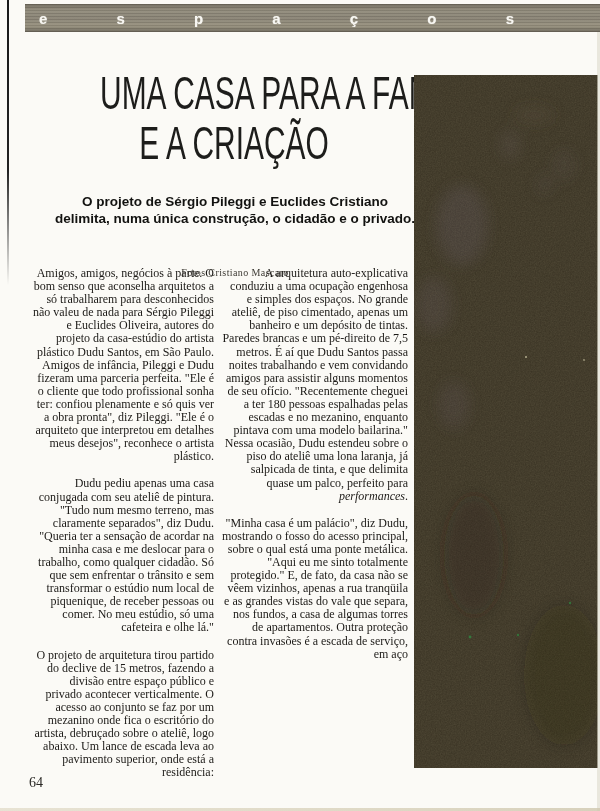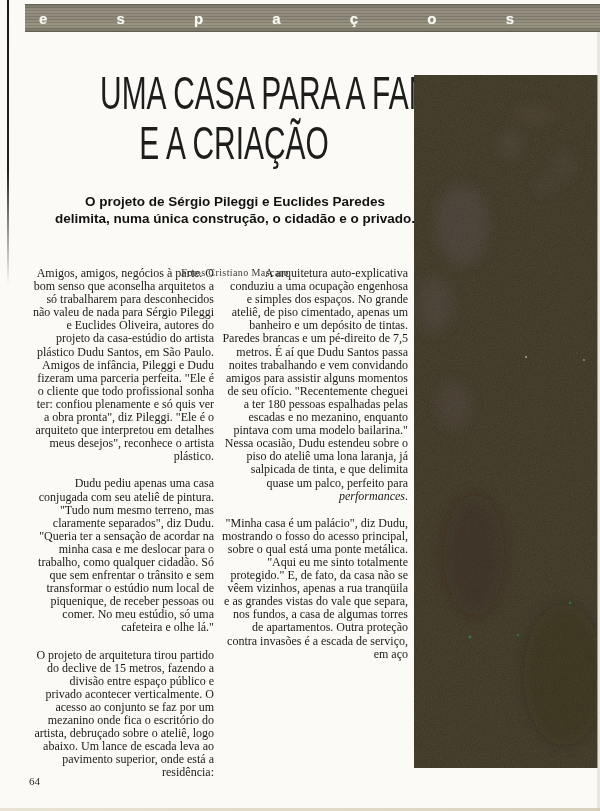--- a/index.html
+++ b/index.html
@@ -63,21 +63,21 @@
   .col i{font-style:italic;margin-top:27px;}
   
   .photo{
     position:absolute;left:414px;top:75px;width:184px;height:693px;
     background:#38311f;
   }
   .photo svg{display:block;width:100%;height:100%;}
   
   .pagenum{
     position:absolute;left:29px;top:775px;
-    font-size:11px;color:#2a2825;
+    font-size:14px;color:#2a2825;
   }
   
   .bottom-edge{
     position:absolute;left:0;right:0;bottom:0;height:3px;
     background:linear-gradient(90deg,#e3ddcb 0%,#d8d1ba 60%,#cfc7ae 100%);
     opacity:0.8;
   }
   .right-edge{
     position:absolute;top:32px;bottom:0;right:0;width:3px;
     background:#deDAcd;opacity:0.6;
@@ -99,21 +99,21 @@
     <span>o</span>
     <span>s</span>
   </div>
 
   <div class="title">
     <div class="tline">UMA CASA PARA A FANTASIA</div>
     <div class="tline">E A CRIAÇÃO</div>
   </div>
 
   <div class="subtitle">
-    <div>O projeto de Sérgio Pileggi e Euclides Paredes</div>
+    <div>O projeto de Sérgio Pileggi e Euclides Cristiano</div>
     <div>delimita, numa única construção, o cidadão e o privado.</div>
   </div>
 
   <div class="credit">Fotos Cristiano Mascaro</div>
 
   <div class="col col-left">
     <p>Amigos, amigos, negócios à parte. O bom senso que aconselha arquitetos a só trabalharem para desconhecidos não valeu de nada para Sérgio Pileggi e Euclides Oliveira, autores do projeto da casa-estúdio do artista plástico Dudu Santos, em São Paulo. Amigos de infância, Pileggi e Dudu fizeram uma parceria perfeita. "Ele é o cliente que todo profissional sonha ter: confiou plenamente e só quis ver a obra pronta", diz Pileggi. "Ele é o arquiteto que interpretou em detalhes meus desejos", reconhece o artista plástico.</p>
     <p>Dudu pediu apenas uma casa conjugada com seu ateliê de pintura. "Tudo num mesmo terreno, mas claramente separados", diz Dudu. "Queria ter a sensação de acordar na minha casa e me deslocar para o trabalho, como qualquer cidadão. Só que sem enfrentar o trânsito e sem transformar o estúdio num local de piquenique, de receber pessoas ou comer. No meu estúdio, só uma cafeteira e olhe lá."</p>
     <p>O projeto de arquitetura tirou partido do declive de 15 metros, fazendo a divisão entre espaço público e privado acontecer verticalmente. O acesso ao conjunto se faz por um mezanino onde fica o escritório do artista, debruçado sobre o ateliê, logo abaixo. Um lance de escada leva ao pavimento superior, onde está a residência:</p>
   </div>

